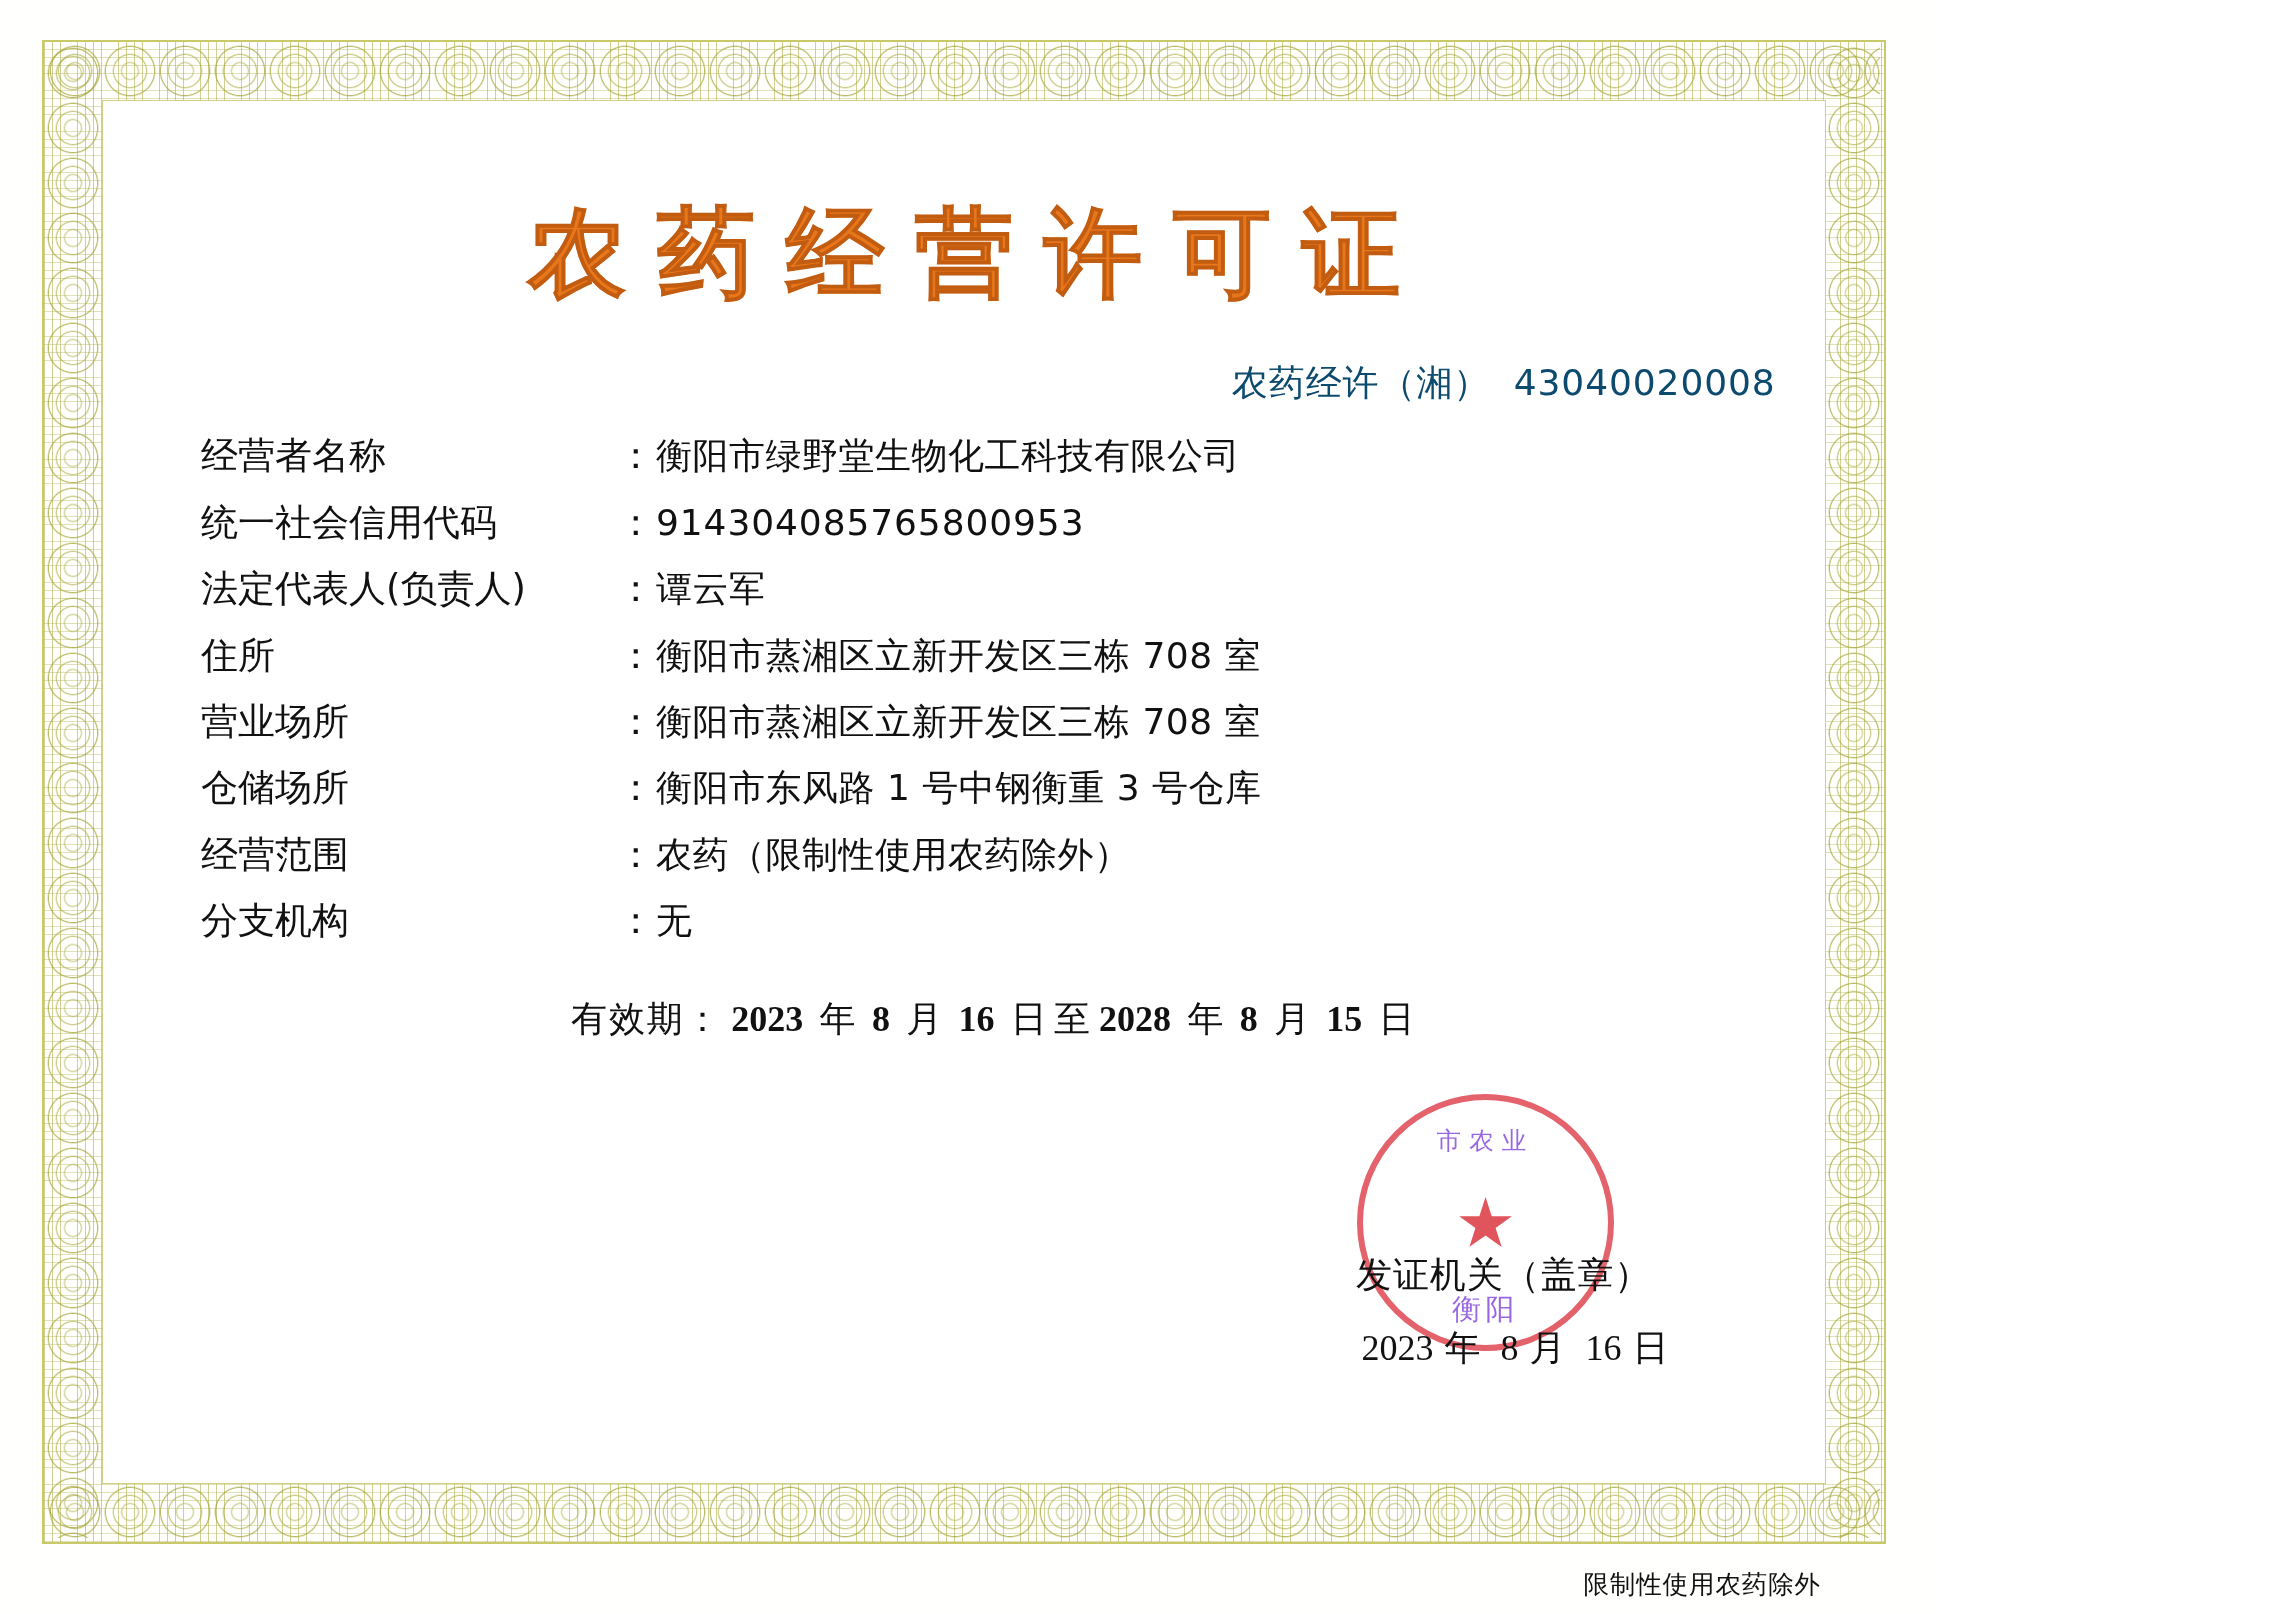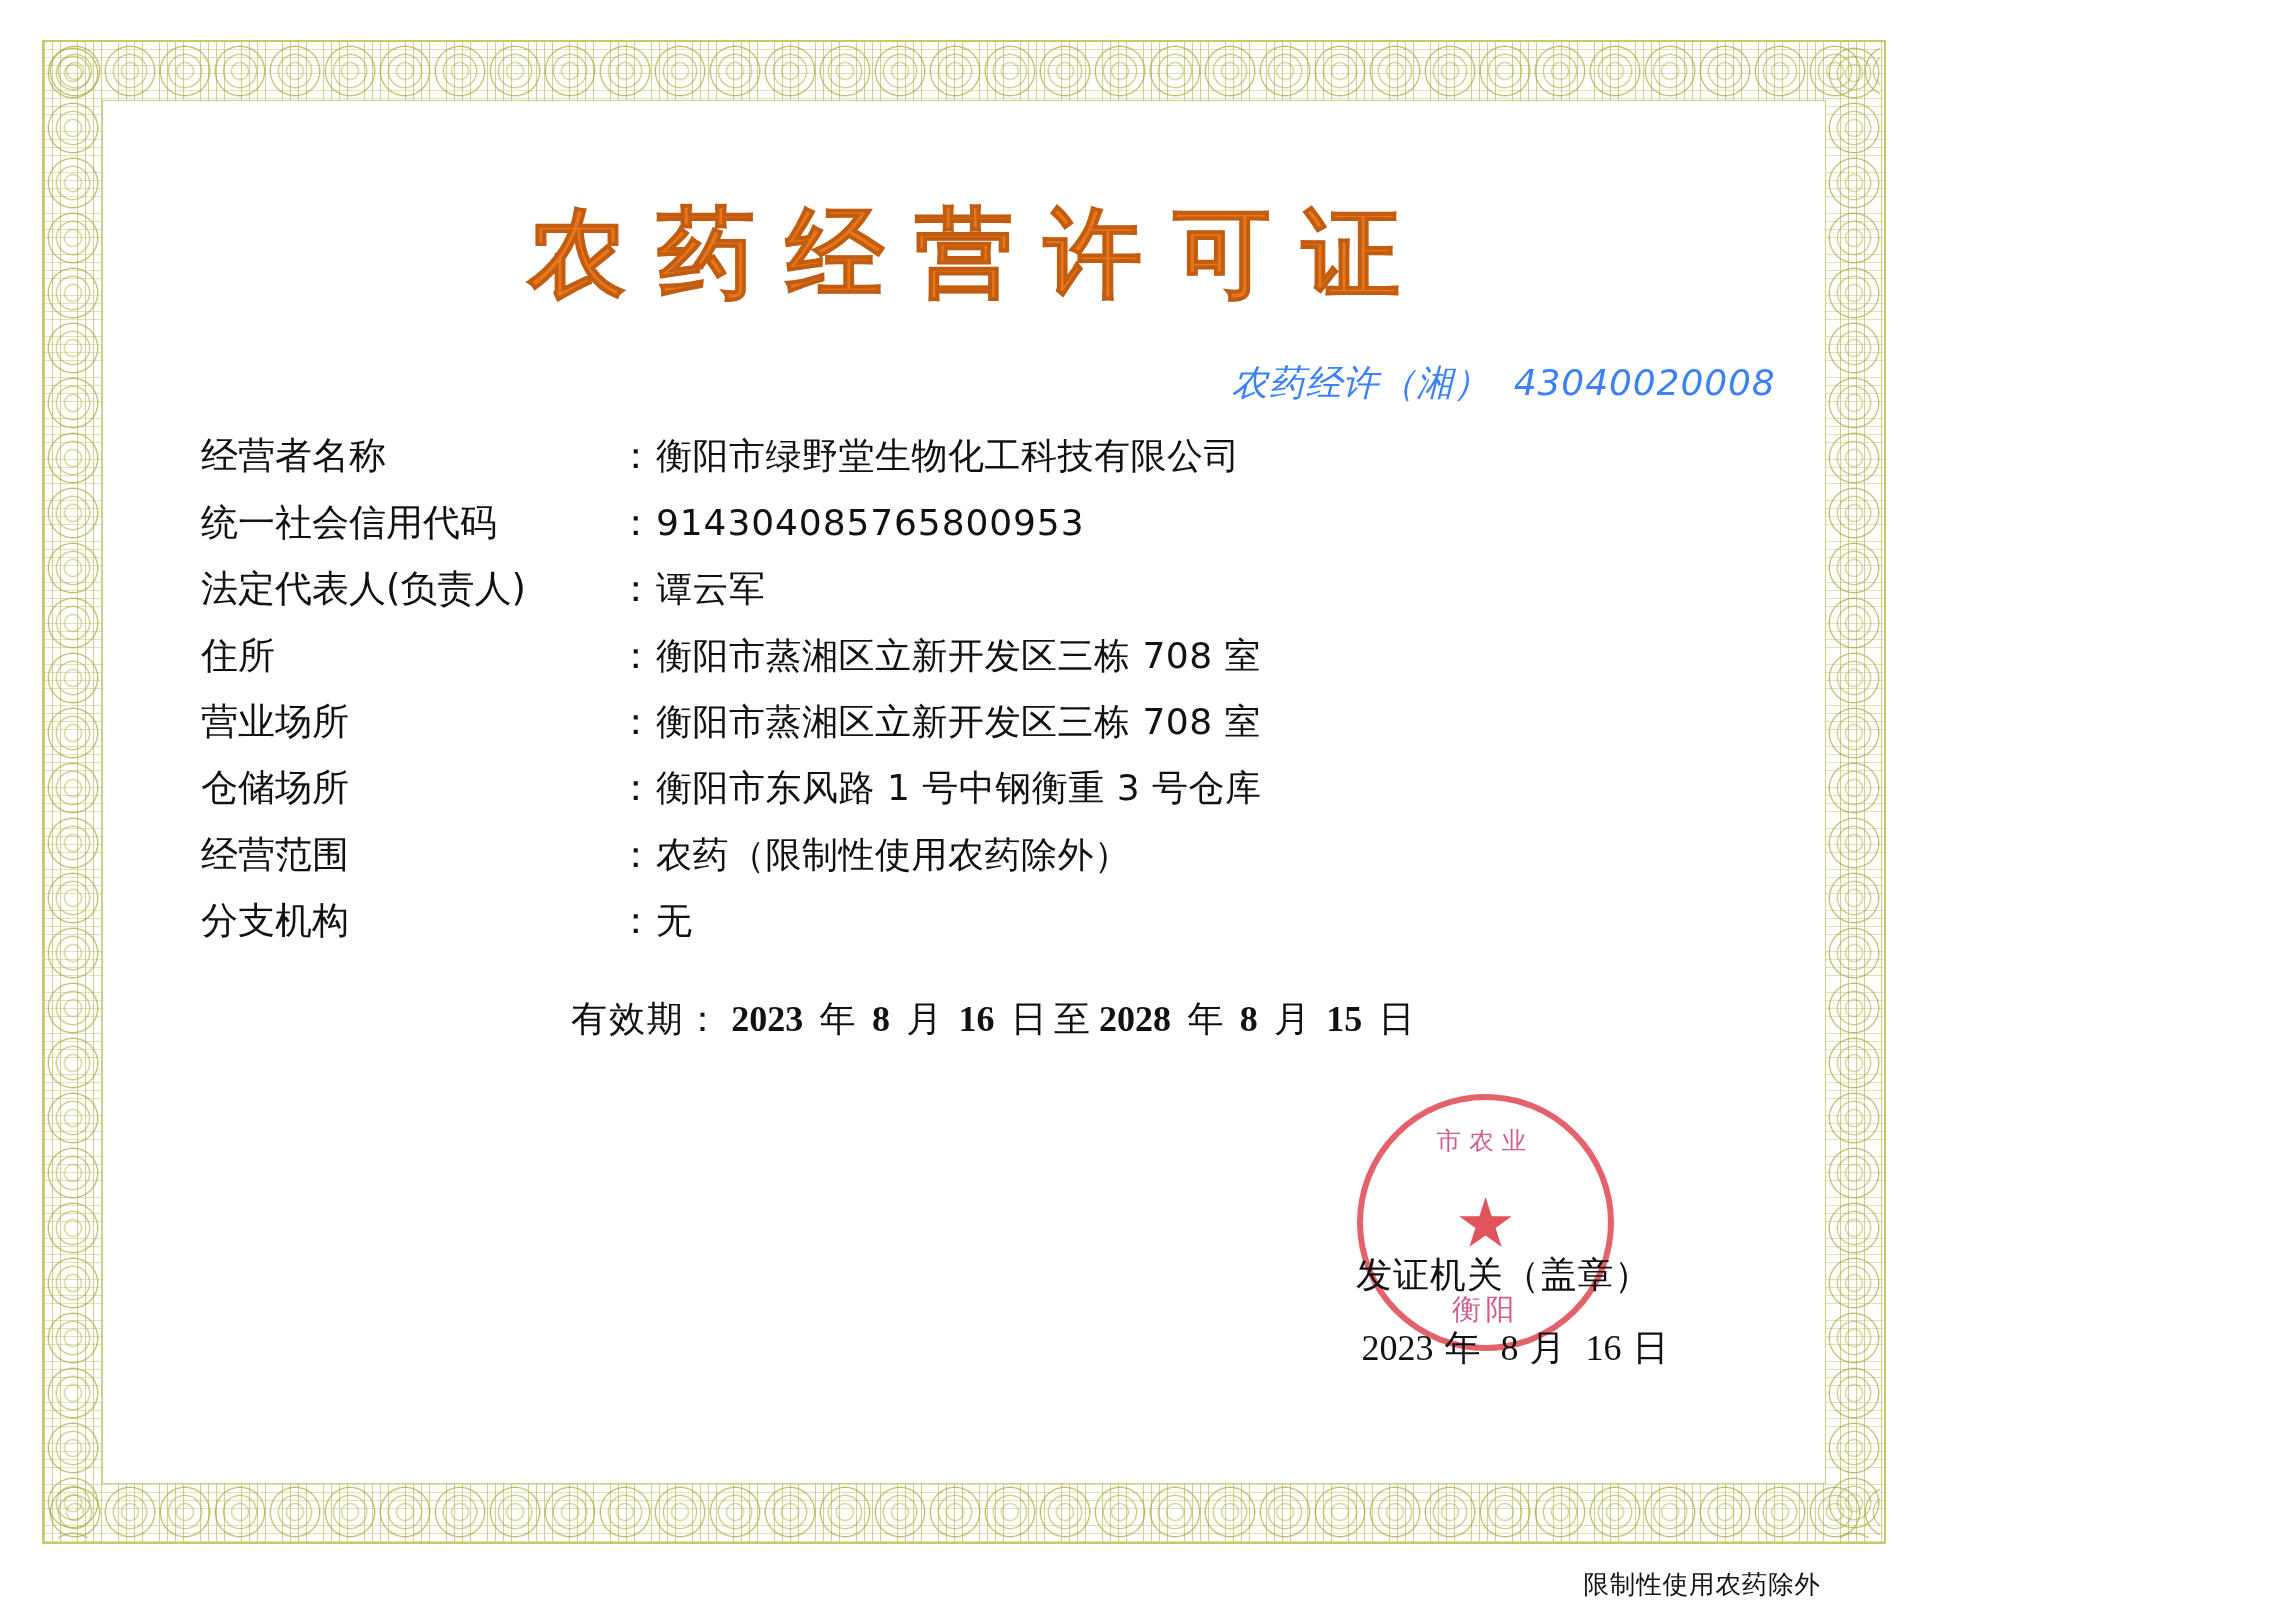--- a/index.html
+++ b/index.html
@@ -109,24 +109,23 @@
     -webkit-text-stroke: 0.9px #c25c10;
     line-height: 1.1;
     white-space: nowrap;
   }
 
   .permit-number {
     margin-top: 51px;
     text-align: right;
     padding-right: 16.4px;
     font-size: 36px;
-    color: #3b82f6;
-    font-family: "DejaVu Sans", "Liberation Sans", sans-serif;
-    white-space: nowrap;
-    font-style: italic;
+    color: #0c4a6e;
+    font-family: "DejaVu Sans", "Liberation Sans", sans-serif;
+    white-space: nowrap;
   }
   .permit-number .pn-label { letter-spacing: 0.9px; }
   .permit-number .pn-value { margin-left: 23.6px; letter-spacing: 0.9px; }
 
   
   .fields {
     margin-top: 23.6px;
     padding-left: 65px;
   }
   .field-row {
@@ -225,21 +224,21 @@
     font-size: 60px;
     line-height: 1;
     opacity: 0.85;
   }
   .seal .seal-top-text,
   .seal .seal-bottom-text {
     position: absolute;
     left: 0;
     width: 100%;
     text-align: center;
-    color: #be185d;
+    color: #6d28d9;
     font-family: "DejaVu Sans", "Liberation Sans", sans-serif;
     opacity: 0.8;
   }
   .seal .seal-top-text {
     top: 23.6px;
     font-size: 24.5px;
     letter-spacing: 8.2px;
   }
   .seal .seal-bottom-text {
     bottom: 15px;

